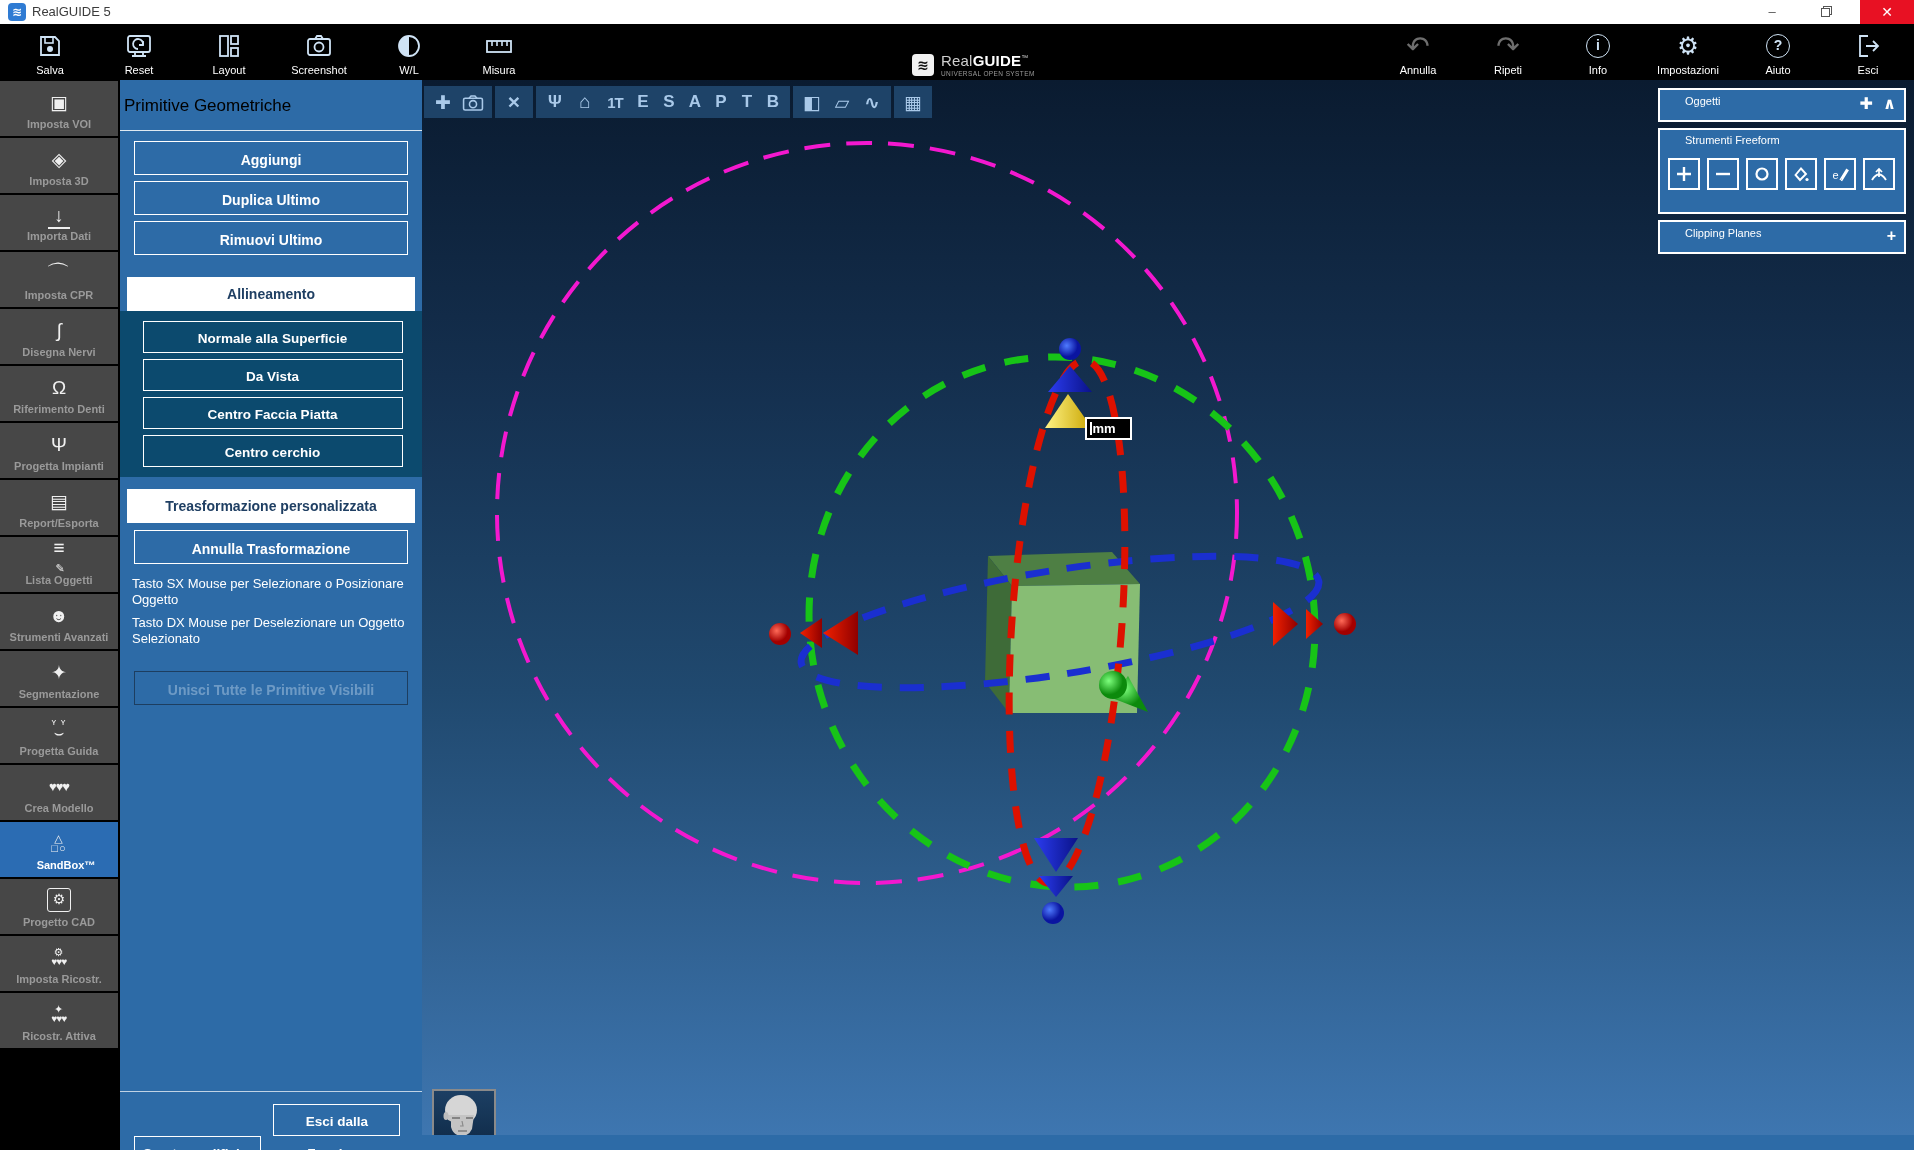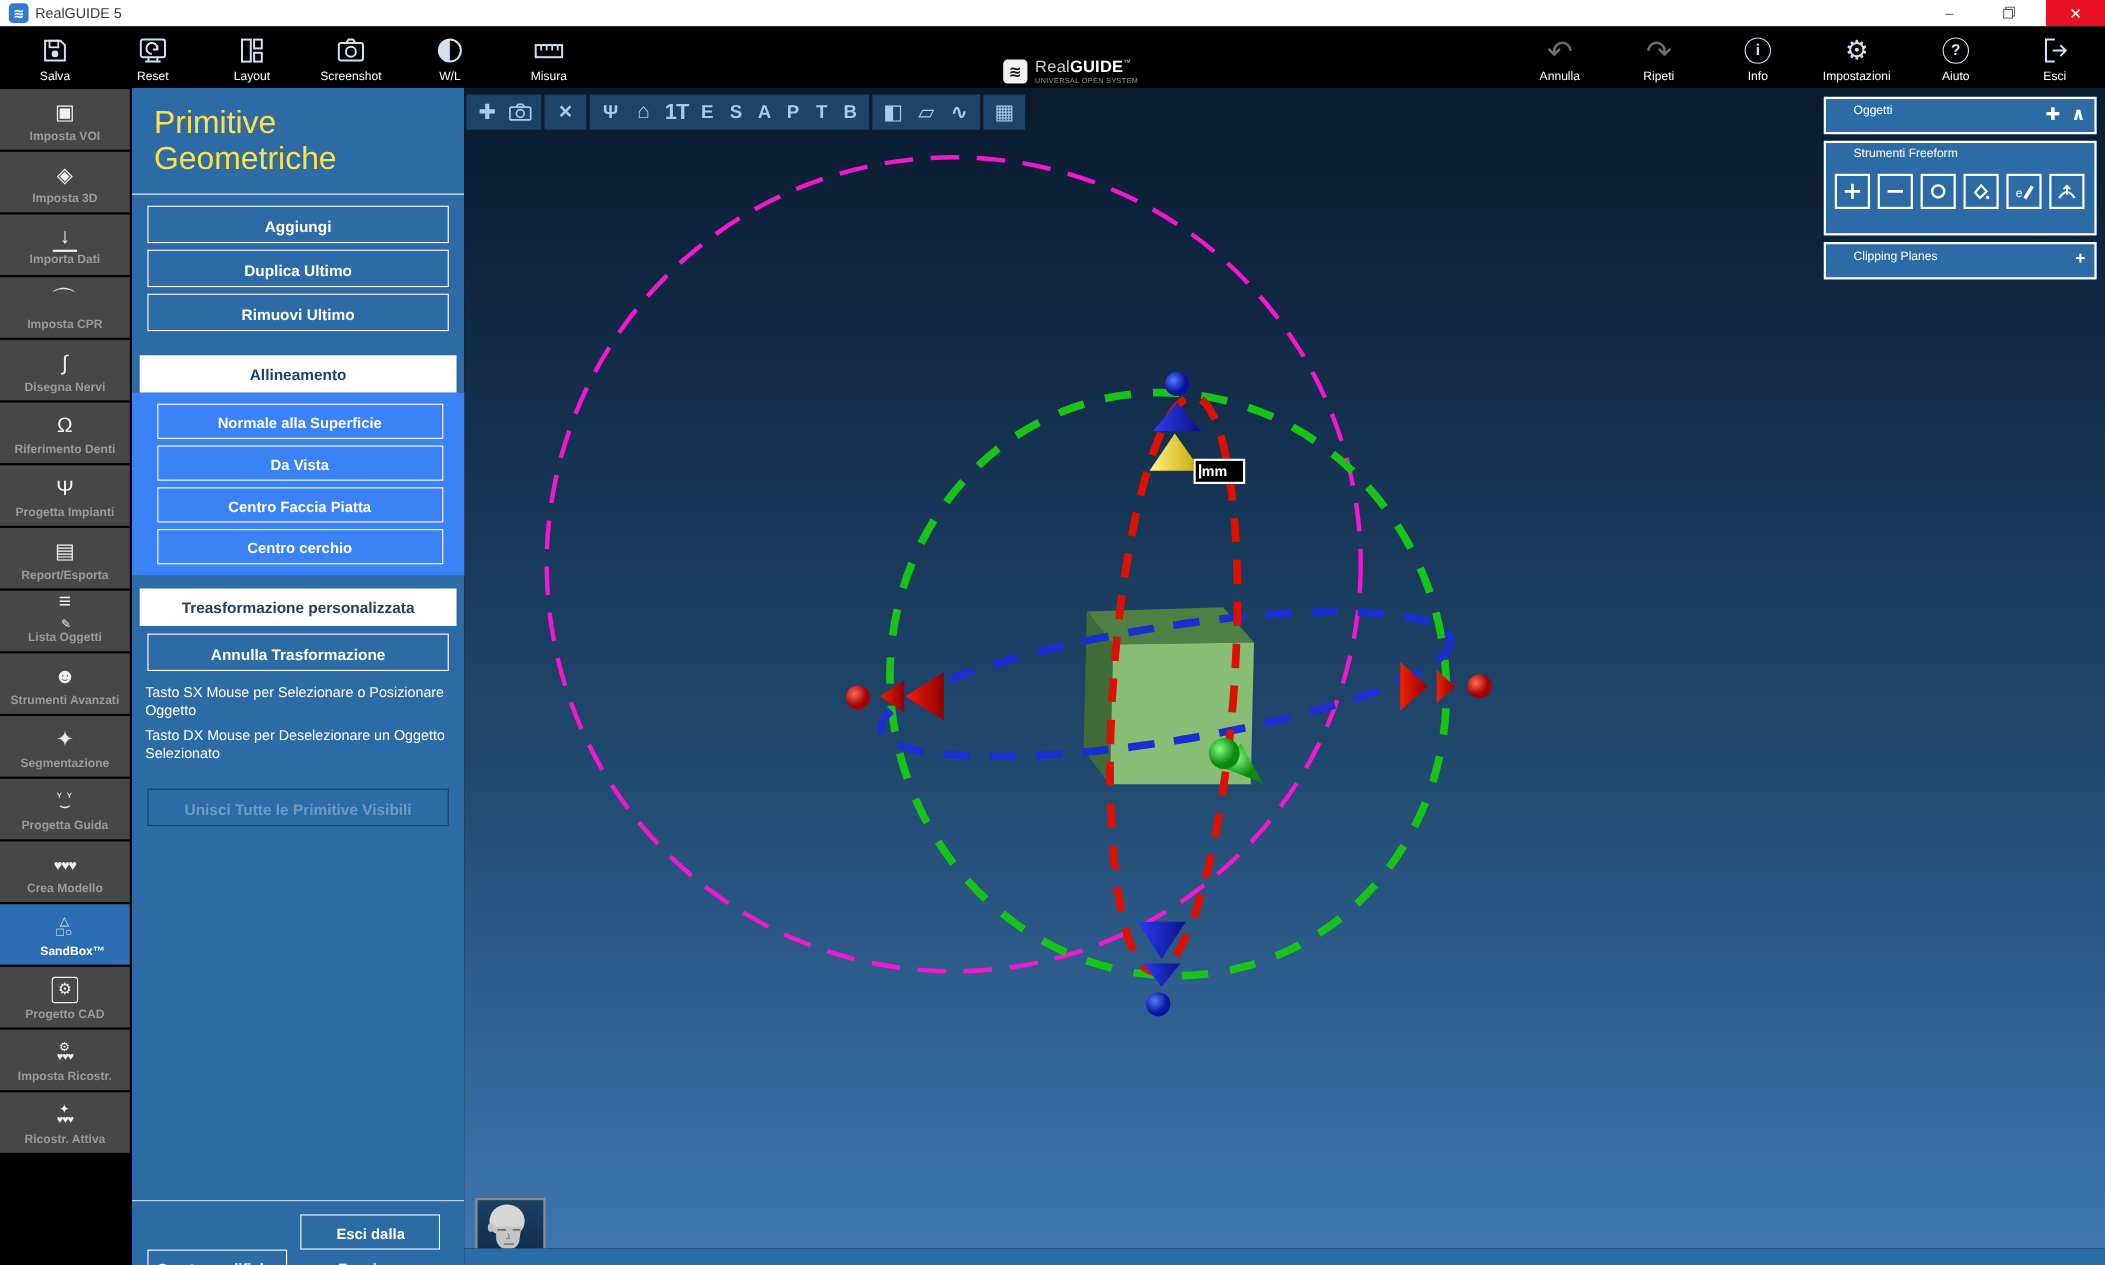--- a/index.html
+++ b/index.html
@@ -37,28 +37,28 @@
   .sb-item .sb-icon{color:#f0f0f0;font-size:19px;line-height:21px;height:30px;display:flex;
       flex-direction:column;align-items:center;justify-content:center;}
   .sb-item .sb-icon .mini{font-size:9px;line-height:8px;letter-spacing:1px;}
   .sb-item .sb-label{font-size:11px;color:#9a9a9a;margin-top:1px;font-weight:bold;}
   .sb-item.active{background:#2b6cb3;}
   .sb-item.active .sb-label{color:#ffffff;margin-left:14px;}
   .gear-box{display:inline-block;border:1.5px solid #f0f0f0;border-radius:3px;width:22px;height:22px;
       font-size:14px;line-height:21px;}
   
   #panel{position:absolute;left:120px;top:80px;width:302px;height:1070px;background:#2d6ba7;color:#fff;}
-  #panel .panel-title{padding:16px 10px 14px 20px;font-size:29px;color:#fde047;}
+  #panel .panel-title{padding:16px 10px 14px 4px;font-size:17px;color:#000000;}
   #panel .hr{border-top:1px solid rgba(255,255,255,.85);margin:0;}
   .pbtn{display:block;width:274px;margin:6px auto 0 auto;height:34px;background:transparent;
       border:1px solid #ffffff;color:#fff;font-size:14px;font-weight:bold;text-align:center;
       line-height:34px;cursor:pointer;font-family:inherit;}
   .white-header{width:288px;margin:22px auto 0 auto;background:#ffffff;color:#1f3f63;font-weight:bold;
       font-size:14px;text-align:center;line-height:34px;height:34px;cursor:pointer;}
-  .dark-group{width:305px;margin:0 auto;background:#3b82f6;padding:4px 0 10px 0;}
+  .dark-group{width:305px;margin:0 auto;background:#0c4a6e;padding:4px 0 10px 0;}
   .dark-group .pbtn{width:260px;height:32px;line-height:32px;font-size:13.5px;}
   .hint{margin:12px 12px 0 12px;font-size:13px;line-height:1.25;color:#fff;}
   .pbtn.disabled{border:1px solid #1d3e60;color:rgba(215,232,248,.38);font-weight:bold;cursor:default;margin-top:24px;}
   #panel-footer{position:absolute;left:0;bottom:0;width:302px;height:58px;border-top:1px solid rgba(255,255,255,.7);}
   #panel-footer .pbtn{display:inline-block;width:127px;height:32px;line-height:32px;font-size:13.5px;margin:12px 0 0 0;}
   #panel-footer .pbtn:first-child{margin-left:14px;margin-right:8px;}
   
   #viewport{position:absolute;left:422px;top:80px;width:1492px;height:1055px;
      background:linear-gradient(180deg,#0a1b30 0%,#142f4e 28%,#20496f 58%,#3e76b0 100%);overflow:hidden;}
   #bottom-strip{position:absolute;left:422px;top:1135px;width:1492px;height:15px;background:#2d6ba7;}
@@ -402,21 +402,21 @@
               <circle cx="14" cy="12.5" r="4.5" fill="none" stroke="#a9c9e9" stroke-width="2"></circle>
             </svg>
         </div>
       </div>
       <div class="vp-group">
         <div class="vp-ico" style="font-size:21px">×</div>
       </div>
       <div class="vp-group">
         <div class="vp-ico" style="font-size:17px">Ψ</div>
         <div class="vp-ico">⌂</div>
-        <div class="vp-ico" style="font-size:20px;letter-spacing:-1px">1T</div>
+        <div class="vp-ico" style="font-size:15px;letter-spacing:-1px">1T</div>
         <div class="vp-ico letter">E</div>
         <div class="vp-ico letter">S</div>
         <div class="vp-ico letter">A</div>
         <div class="vp-ico letter">P</div>
         <div class="vp-ico letter">T</div>
         <div class="vp-ico letter">B</div>
       </div>
       <div class="vp-group">
         <div class="vp-ico">◧</div>
         <div class="vp-ico">▱</div>

